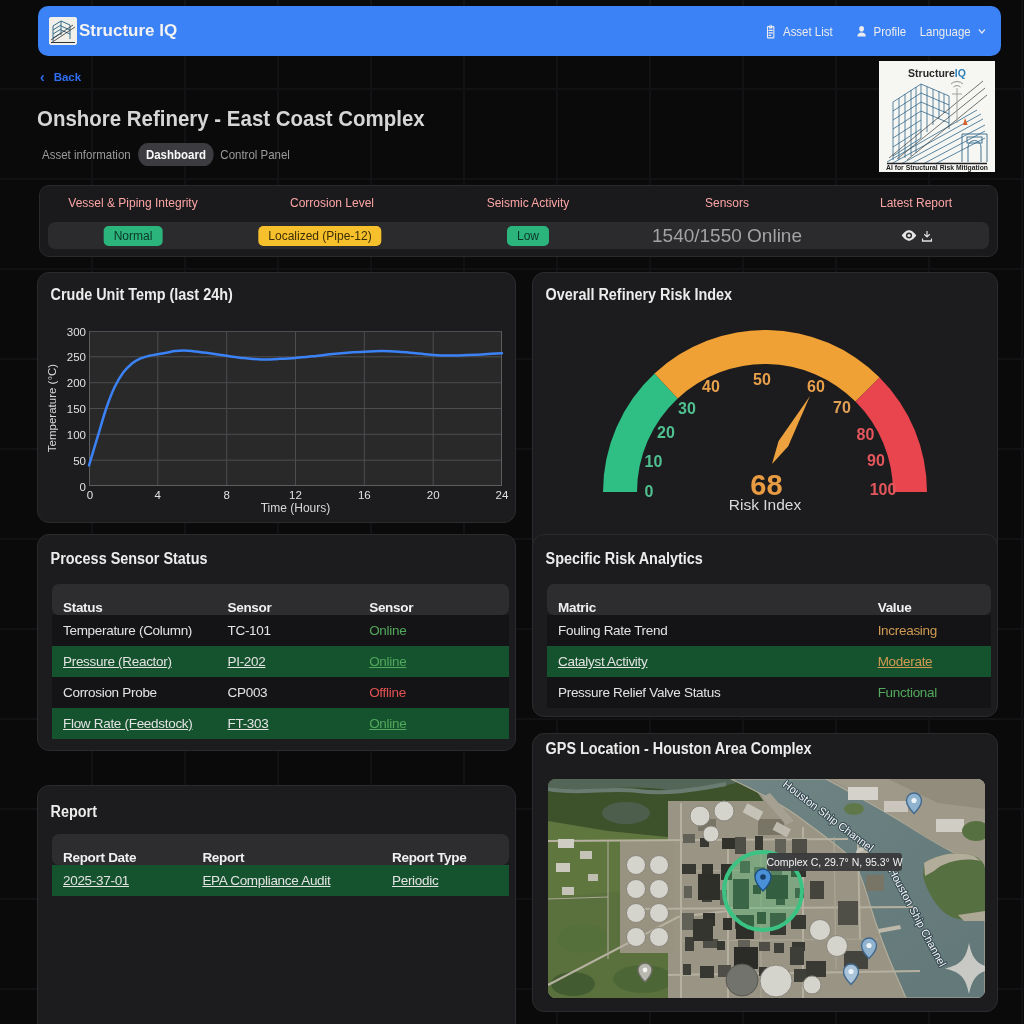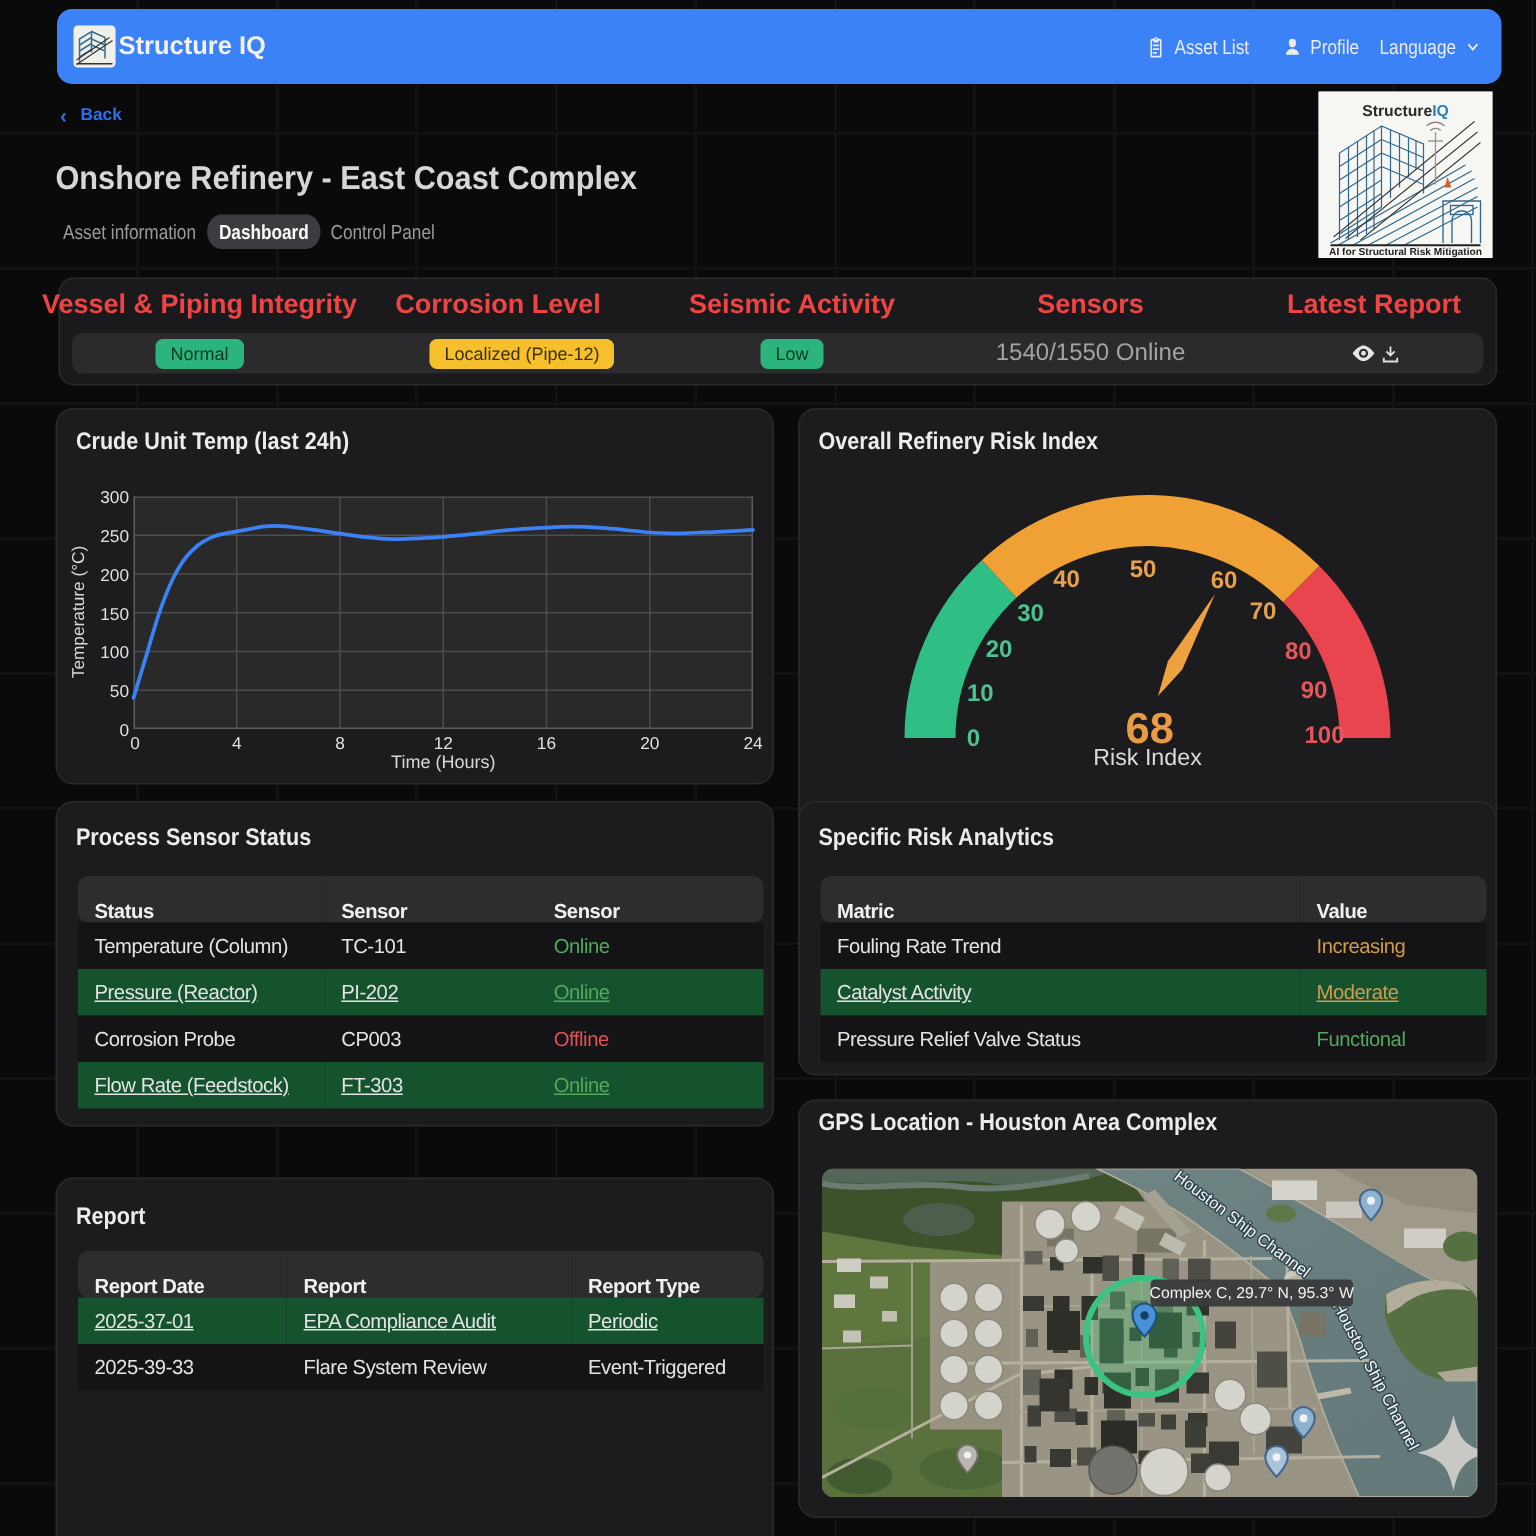--- a/index.html
+++ b/index.html
@@ -37,27 +37,27 @@
 
   
   .logocard { left:879px; top:61px; width:116px; height:111px; background:#f5f5f2; }
 
   
   .statusbar {
     left:39px; top:185px; width:959px; height:72px;
     background:#1a1a1c; border:1px solid #2a2a2d; border-radius:10px;
   }
   .sb-head { position:relative; height:34px; }
-  .sb-head span { position:absolute; top:50%; transform:translate(-50%,-50%); font-size:18px; font-weight:bold; color:#ef4444; white-space:nowrap; }
+  .sb-head span { position:absolute; top:50%; transform:translate(-50%,-50%); font-size:12px; font-weight:normal; color:#fca5a5; white-space:nowrap; }
   .sb-strip { margin:2px 8px 0 8px; height:27px; background:#2b2b2e; border-radius:7px; position:relative; }
   .sb-cell { position:absolute; top:50%; transform:translate(-50%,-50%); display:flex; align-items:center; }
   .badge { font-size:12px; padding:3px 10px; border-radius:5px; font-weight:normal; }
   .badge.green { background:#2bb57c; color:#0c3524; }
   .badge.yellow { background:#f5c02c; color:#3d2f05; }
-  .sb-online { color:#a3a3a3; font-size:16px; }
+  .sb-online { color:#a3a3a3; font-size:19px; }
 
   
   .card {
     background:#1c1c1e; border:1px solid #2b2b2e; border-radius:12px;
     position:absolute;
   }
   .card h2 { font-size:16px; line-height:20px; font-weight:bold; color:#ececec; padding:12px 0 0 14px; transform:scaleX(0.90); transform-origin:left; white-space:nowrap; }
   #sensorcard h2, #riskcard h2 { padding-top:14px; }
   #reportcard h2 { padding-top:16px; }
   #gpscard h2 { padding-top:5px; }
@@ -170,21 +170,21 @@
     <span style="left:93px;">Vessel &amp; Piping Integrity</span>
     <span style="left:292px;">Corrosion Level</span>
     <span style="left:488px;">Seismic Activity</span>
     <span style="left:687px;">Sensors</span>
     <span style="left:876px;">Latest Report</span>
   </div>
   <div class="sb-strip">
     <div class="sb-cell" style="left:85px;">
         <span class="badge green">Normal</span>
       </div>
-    <div class="sb-cell" style="left:300px;text-align:right;">
+    <div class="sb-cell" style="left:272px;text-align:right;">
         <span class="badge yellow">Localized (Pipe-12)</span>
       </div>
     <div class="sb-cell" style="left:480px;">
         <span class="badge green">Low</span>
       </div>
     <div class="sb-cell" style="left:679px;">
         <span class="sb-online">1540/1550 Online</span>
       </div>
     <div class="sb-cell" style="left:869px;">
       <svg width="15" height="11" viewBox="0 0 24 18" style="margin-right:5px;">
@@ -319,25 +319,20 @@
     <tbody>
         <tr>
           <th style="width:30.5%">Report Date</th>
           <th style="width:41.5%">Report</th>
           <th>Report Type</th>
         </tr>
     <tr class="even">
           <td>2025-37-01</td>
           <td>EPA Compliance Audit</td>
           <td>Periodic</td>
-        </tr>
-    <tr class="odd">
-          <td>2025-39-33</td>
-          <td>Flare System Review</td>
-          <td>Event-Triggered</td>
         </tr>
   </tbody>
     </table>
 </div>
 
 <div class="card" id="gpscard">
   <h2>GPS Location - Houston Area Complex</h2>
   <div class="mapwrap"><svg width="437" height="219" viewBox="0 0 437 219" id="mapsvg">
     <defs>
       <linearGradient id="water" x1="0" y1="0" x2="1" y2="1">

